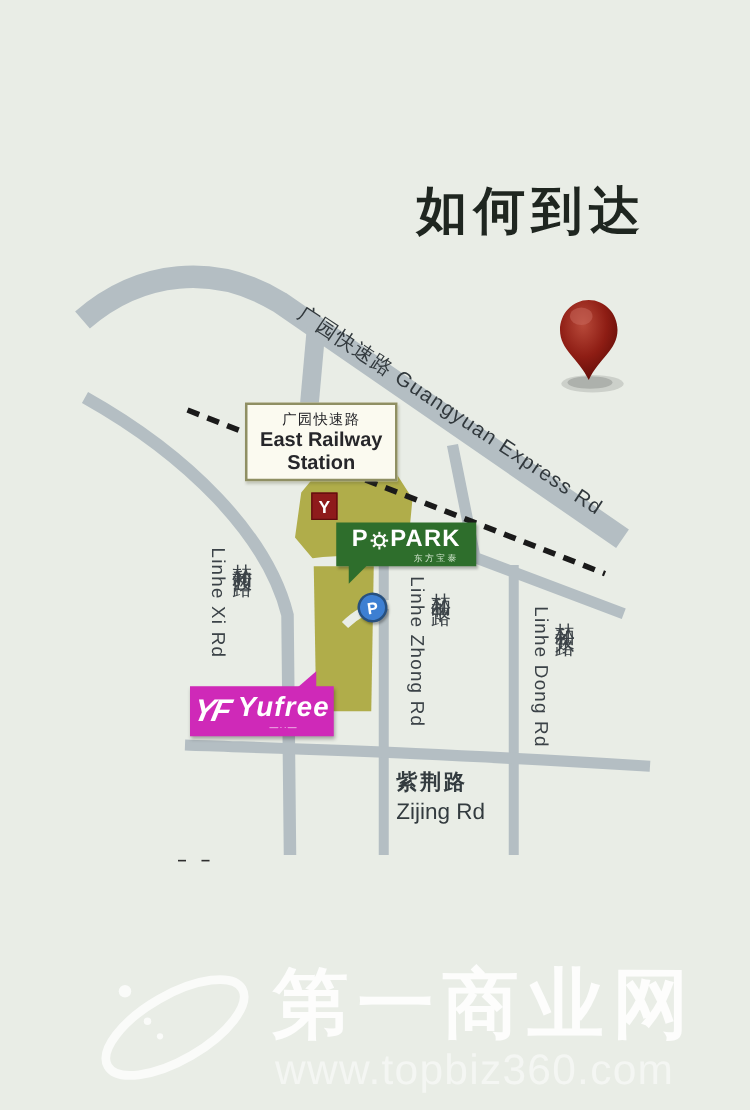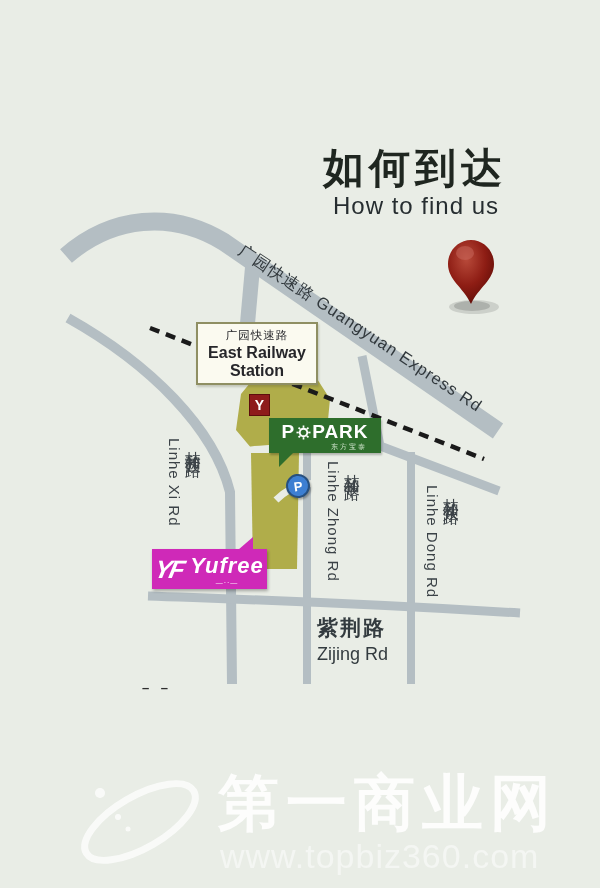--- a/index.html
+++ b/index.html
@@ -1,21 +1,21 @@
 <!DOCTYPE html>
 <html><head>
 <meta charset="utf-8">
 <style>
   html,body{margin:0;padding:0;}
   body{width:600px;height:888px;overflow:hidden;
        font-family:"Liberation Sans","DejaVu Sans",sans-serif;}
   .page{position:relative;width:600px;height:888px;background:#e9ede6;overflow:hidden;}
 
   
-  .title-cn{position:absolute;left:323px;top:141px;font-size:41px;font-weight:bold;
+  .title-cn{position:absolute;left:333px;top:141px;font-size:41px;font-weight:bold;
             letter-spacing:5px;color:#1f2620;white-space:nowrap;}
   .title-en{position:absolute;left:333px;top:192px;font-size:24px;color:#262d30;
             letter-spacing:1px;white-space:nowrap;}
 
   
   .map-svg{position:absolute;left:0;top:0;}
 
   
   .station-box{position:absolute;left:196px;top:322px;width:114px;background:#fbfaf0;
                border:2px solid #8f8f63;box-shadow:1px 2px 2px rgba(80,80,50,.25);
@@ -31,21 +31,21 @@
   
   .vlabel{position:absolute;writing-mode:vertical-rl;text-orientation:mixed;
           color:#3b4247;line-height:1.25;}
   .vlabel .cn{display:block;font-size:16px;letter-spacing:4px;}
   .vlabel .en{display:block;font-size:15px;letter-spacing:1px;}
   .lbl-xi{left:164px;top:438px;}
   .lbl-zhong{left:323px;top:461px;}
   .lbl-dong{left:422px;top:485px;}
 
   .zijing{position:absolute;left:317px;top:614px;color:#333b3f;}
-  .zijing .cn{display:block;font-size:21px;font-weight:bold;letter-spacing:2px;}
+  .zijing .cn{display:block;font-size:17px;font-weight:bold;letter-spacing:2px;}
   .zijing .en{display:block;font-size:18px;margin-top:2px;}
 
   
   .y-badge{position:absolute;left:249px;top:394px;width:19px;height:20px;background:#8e1b1b;
            border:1px solid #5e0d0d;color:#fff;font-weight:bold;font-size:14px;
            display:flex;align-items:center;justify-content:center;}
   .p-badge{position:absolute;left:286px;top:474px;width:20px;height:20px;border-radius:50%;
            background:#3d7fd2;border:2px solid #27507f;color:#fff;font-weight:bold;
            font-size:13px;display:flex;align-items:center;justify-content:center;
            transform:rotate(-8deg);box-shadow:1px 2px 2px rgba(0,0,0,.3);}
@@ -85,21 +85,20 @@
   .wm-url{position:absolute;left:220px;top:82px;font-size:34px;
           color:rgba(255,255,255,.5);letter-spacing:1px;white-space:nowrap;}
   .wm-orbit{position:absolute;left:70px;top:10px;}
 </style>
 </head>
 <body>
 
 <div class="page">
 
   <div class="title-cn">如何到达</div>
-  <div class="title-en">How to find us</div>
 
   <svg class="map-svg" width="600" height="888" viewBox="0 0 600 888">
 
     <g fill="none" stroke="#b4bec3">
       <path d="M 66,256 C 112,216 172,210 224,242 L 498,431" stroke-width="18"></path>
       <path d="M 68,318 C 150,364 214,428 230,492 L 232,684" stroke-width="10"></path>
       <path d="M 253,262 L 246,340" stroke-width="15"></path>
       <path d="M 307,430 L 307,684" stroke-width="8"></path>
       <path d="M 362,356 L 380,446 L 499,491" stroke-width="9"></path>
       <path d="M 411,452 L 411,684" stroke-width="8"></path>

